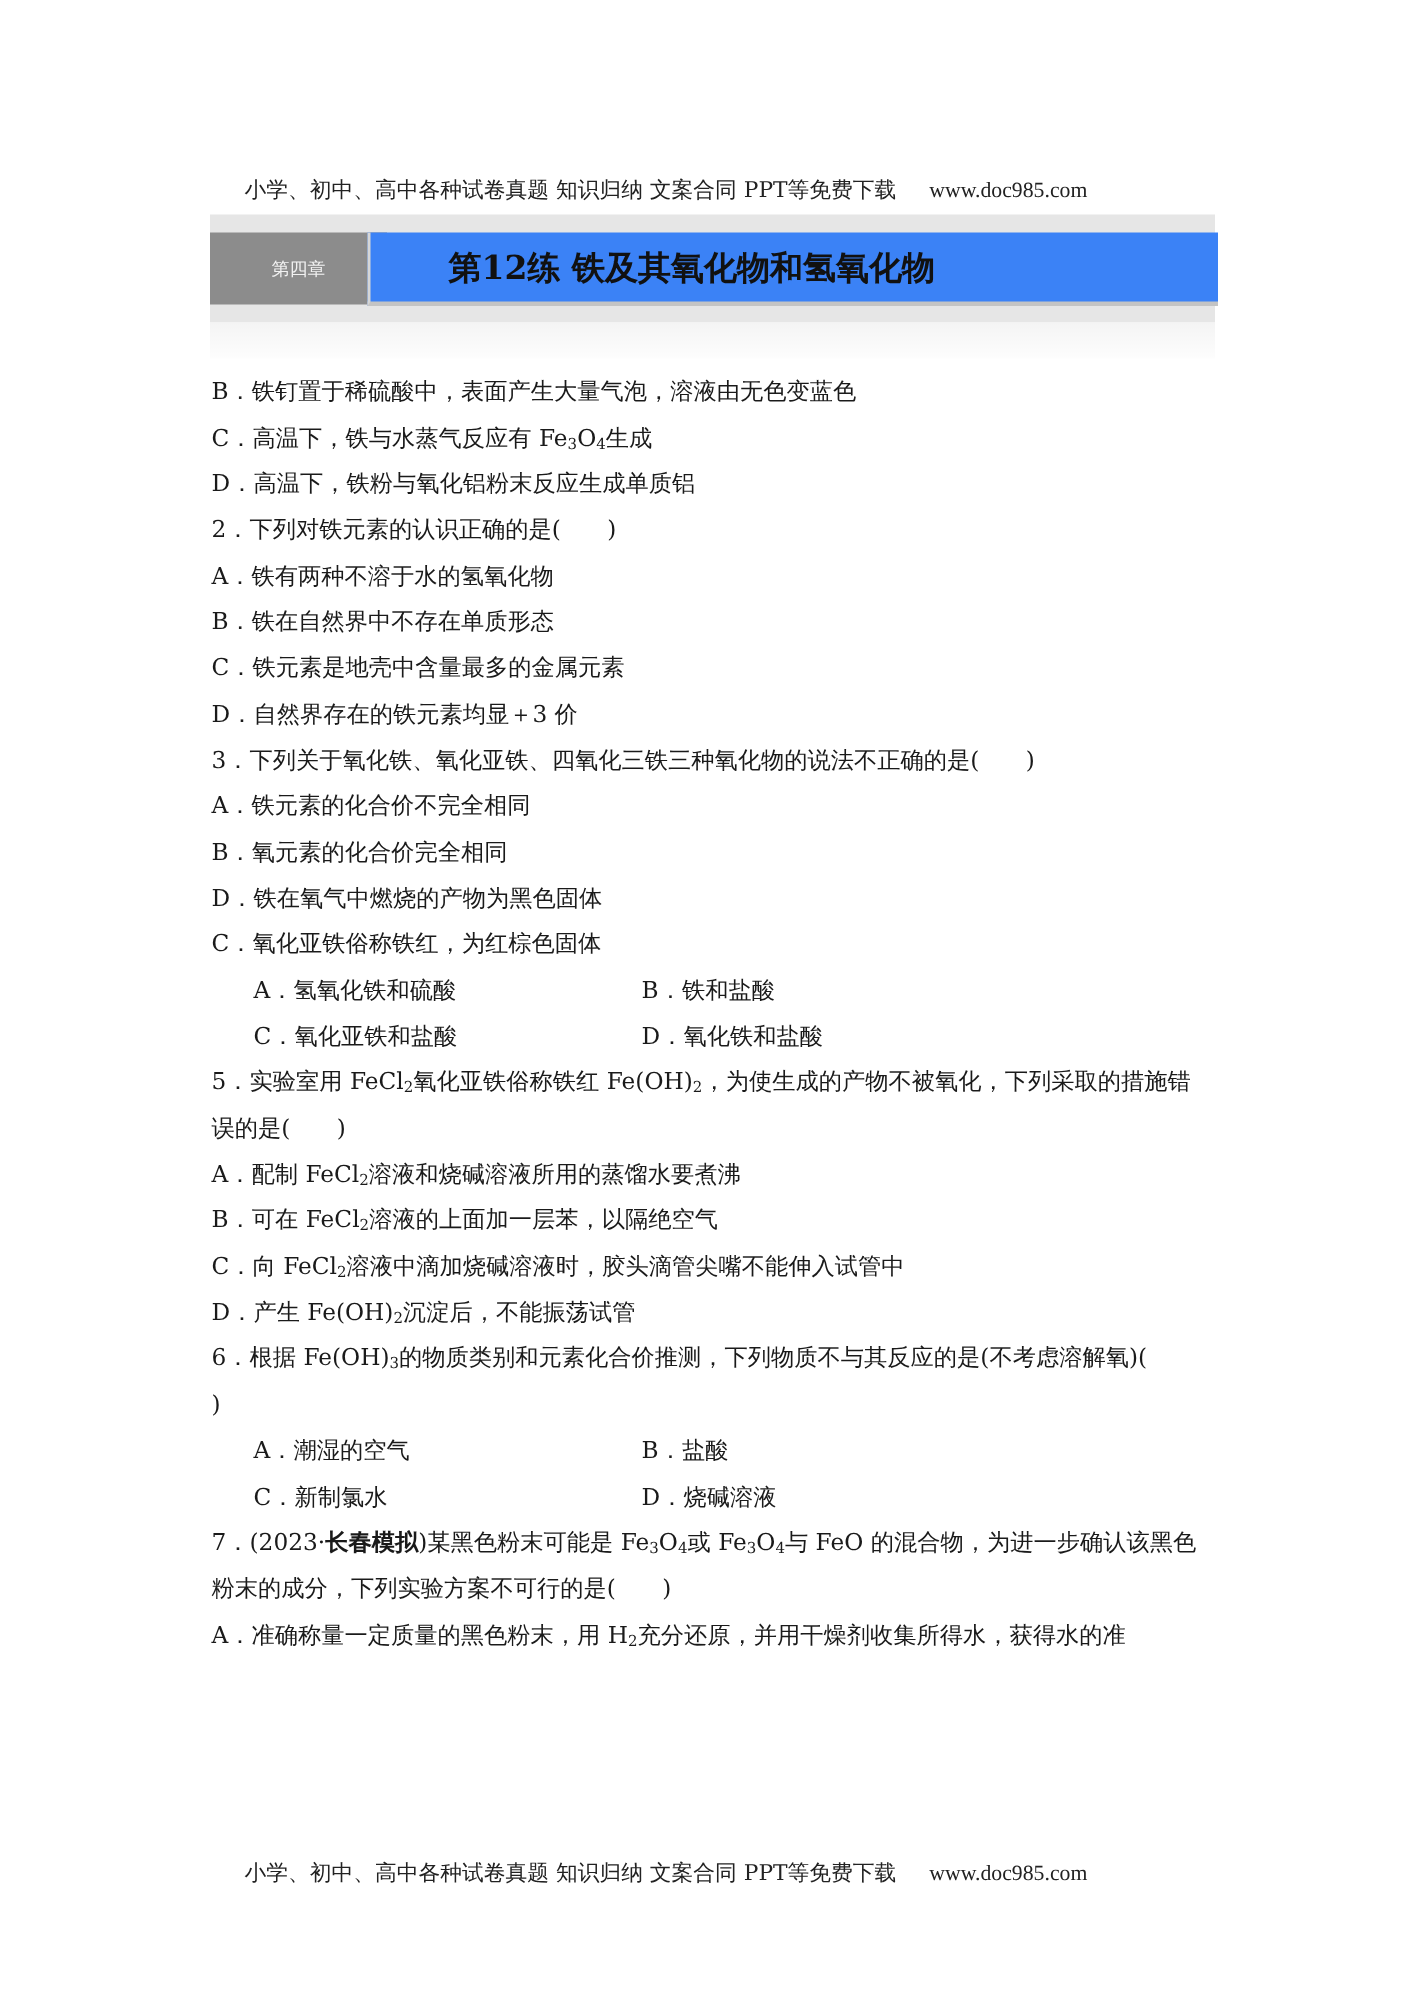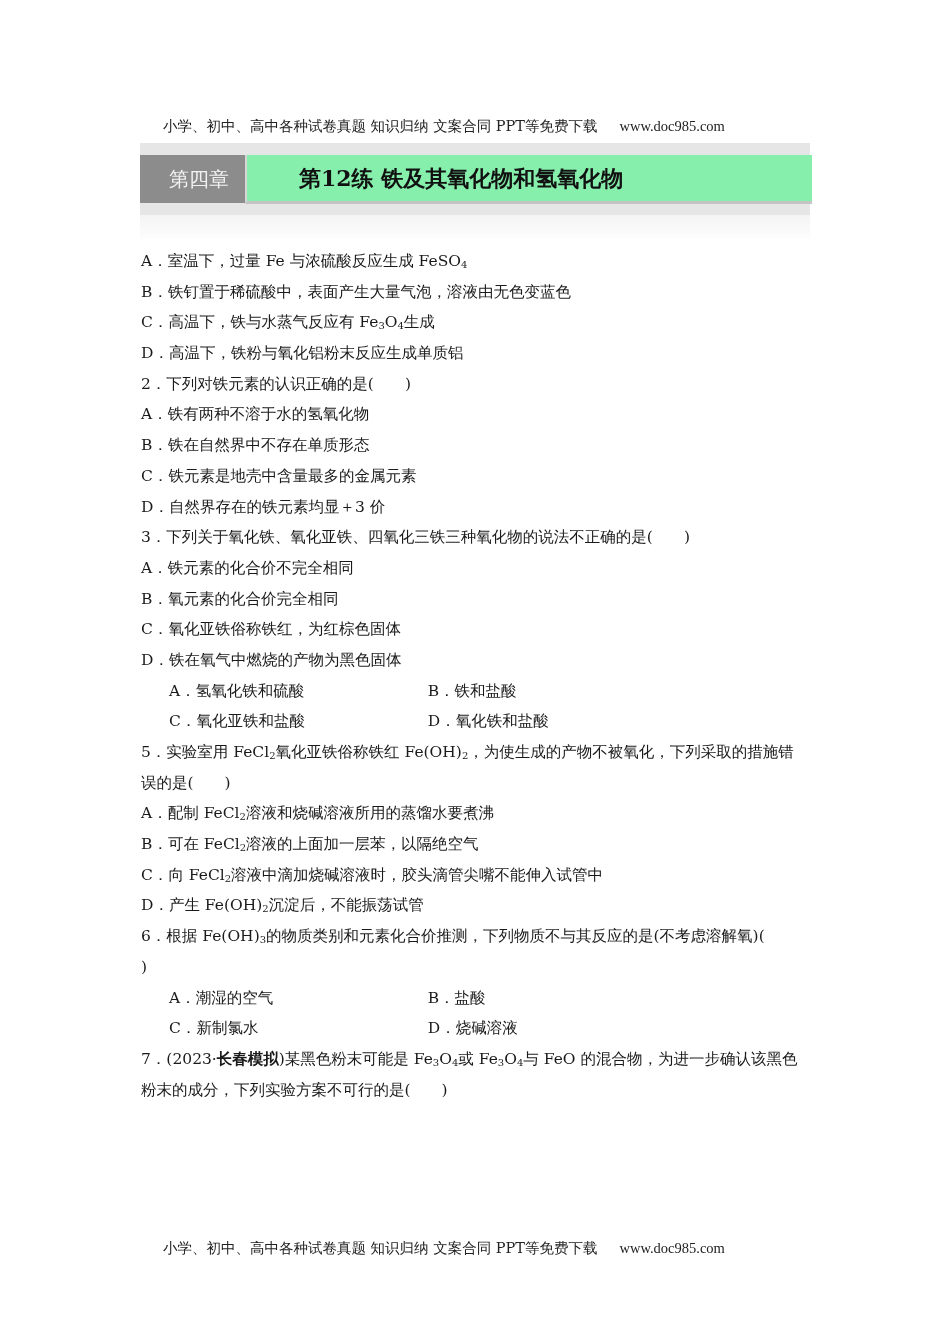--- a/index.html
+++ b/index.html
@@ -36,28 +36,28 @@
     width: 670px; height: 24px;
     background: linear-gradient(#f4f4f4, #fdfdfd);
   }
   .chapter-box {
     position: absolute;
     left: 0; top: 12px;
     width: 118px; height: 48px;
     background: #8c8c8c;
     color: #f2f2f2;
     font-family: "DejaVu Sans", "Liberation Sans", sans-serif;
-    font-size: 20px;
+    font-size: 12px;
     display: flex; align-items: center; justify-content: center;
   }
   .title-box {
     position: absolute;
     left: 105px; top: 12px;
     width: 565px; height: 46px;
-    background: #86efac;
+    background: #3b82f6;
     border-left: 2px solid #d6d6d6;
     border-bottom: 3px solid #c4c4c4;
   }
   .title-text {
     position: absolute;
     left: 52px; top: 9px;
     font-family: "DejaVu Serif", "Liberation Serif", serif;
     font-weight: bold;
     font-size: 22px;
     color: #111;
@@ -89,43 +89,40 @@
   <div class="chapter-box">第四章</div>
   <div class="title-box">
     <div class="title-text">第12练  铁及其氧化物和氢氧化物</div>
   </div>
 </div>
 <div class="banner-fade"></div>
 
 <div class="content">
 
   <div class="line">
-    <span>A．</span><span>室温下，过量 Fe 与浓硫酸反应生成 FeSO</span><sub>4</sub>
-  </div>
-  <div class="line">
     <span>B．</span><span>铁钉置于稀硫酸中，表面产生大量气泡，溶液由无色变蓝色</span>
   </div>
   <div class="line">
     <span>C．</span><span>高温下，铁与水蒸气反应有 Fe</span><sub>3</sub><span>O</span><sub>4</sub><span>生成</span>
   </div>
   <div class="line">
     <span>D．</span><span>高温下，铁粉与氧化铝粉末反应生成单质铝</span>
   </div>
 
   <div class="line">2．下列对铁元素的认识正确的是(　　)</div>
   <div class="line"><span>A．</span><span>铁有两种不溶于水的氢氧化物</span></div>
   <div class="line"><span>B．</span><span>铁在自然界中不存在单质形态</span></div>
   <div class="line"><span>C．</span><span>铁元素是地壳中含量最多的金属元素</span></div>
   <div class="line"><span>D．</span><span>自然界存在的铁元素均显＋3 价</span></div>
 
   <div class="line">3．下列关于氧化铁、氧化亚铁、四氧化三铁三种氧化物的说法不正确的是(　　)</div>
   <div class="line"><span>A．</span><span>铁元素的化合价不完全相同</span></div>
   <div class="line"><span>B．</span><span>氧元素的化合价完全相同</span></div>
+  <div class="line"><span>D．</span><span>铁在氧气中燃烧的产物为黑色固体</span></div>
   <div class="line"><span>C．</span><span>氧化亚铁俗称铁红，为红棕色固体</span></div>
-  <div class="line"><span>D．</span><span>铁在氧气中燃烧的产物为黑色固体</span></div>
 
   <div class="row2">
     <div class="col"><span>A．</span><span>氢氧化铁和硫酸</span></div>
     <div class="col"><span>B．</span><span>铁和盐酸</span></div>
   </div>
   <div class="row2">
     <div class="col"><span>C．</span><span>氧化亚铁和盐酸</span></div>
     <div class="col"><span>D．</span><span>氧化铁和盐酸</span></div>
   </div>
 
@@ -148,17 +145,18 @@
   </div>
   <div class="row2">
     <div class="col"><span>C．</span><span>新制氯水</span></div>
     <div class="col"><span>D．</span><span>烧碱溶液</span></div>
   </div>
 
   <div class="line">
     <span>7．(2023·</span><span class="bold">长春模拟</span><span>)某黑色粉末可能是 Fe</span><sub>3</sub><span>O</span><sub>4</sub><span>或 Fe</span><sub>3</sub><span>O</span><sub>4</sub><span>与 FeO 的混合物，为进一步确认该黑色</span>
   </div>
   <div class="line">粉末的成分，下列实验方案不可行的是(　　)</div>
+  <div class="line"><span>A．</span><span>准确称量一定质量的黑色粉末，用 H</span><sub>2</sub><span>充分还原，并用干燥剂收集所得水，获得水的准</span></div>
 </div>
 
 <div class="watermark watermark-bottom">
   <span>小学、初中、高中各种试卷真题  知识归纳  文案合同  PPT等免费下载</span><span class="site">www.doc985.com</span>
 </div>
 
 </body></html>

